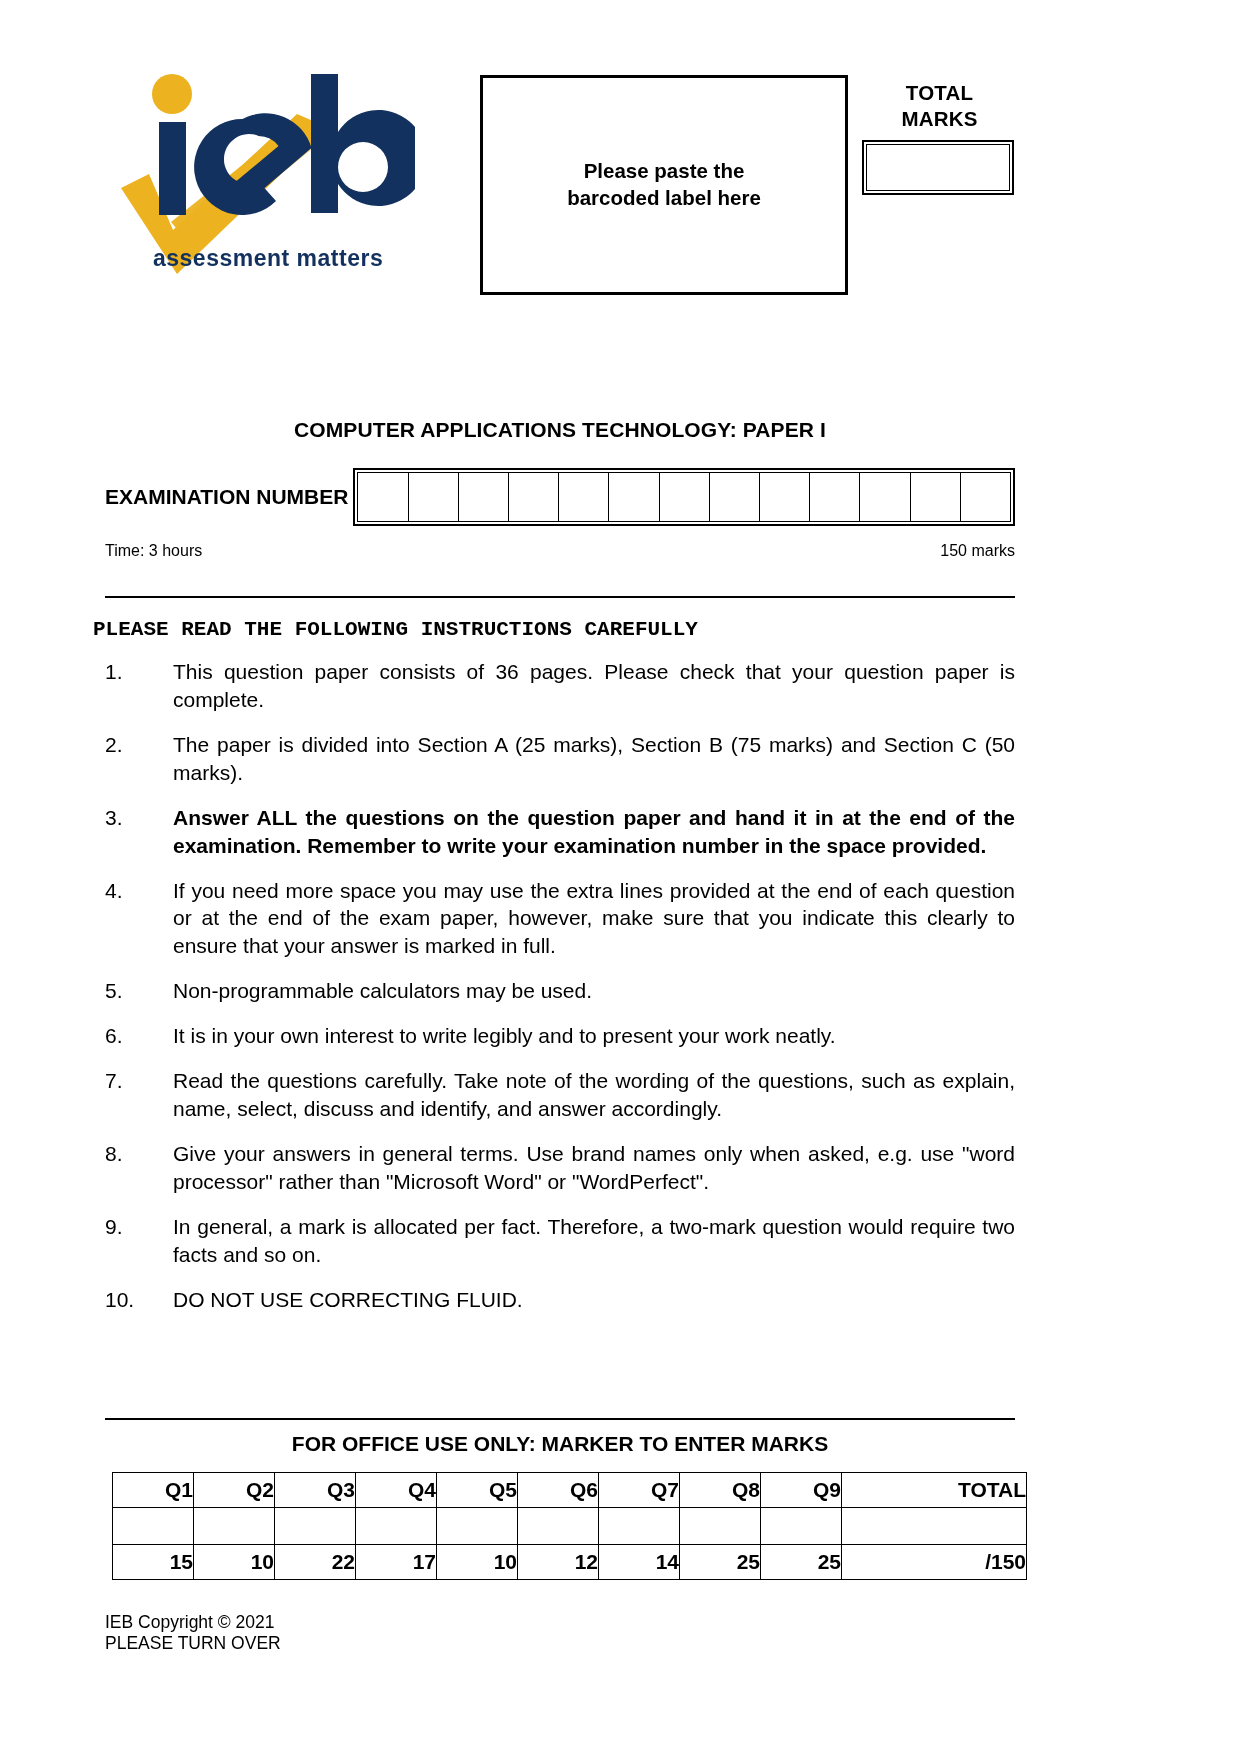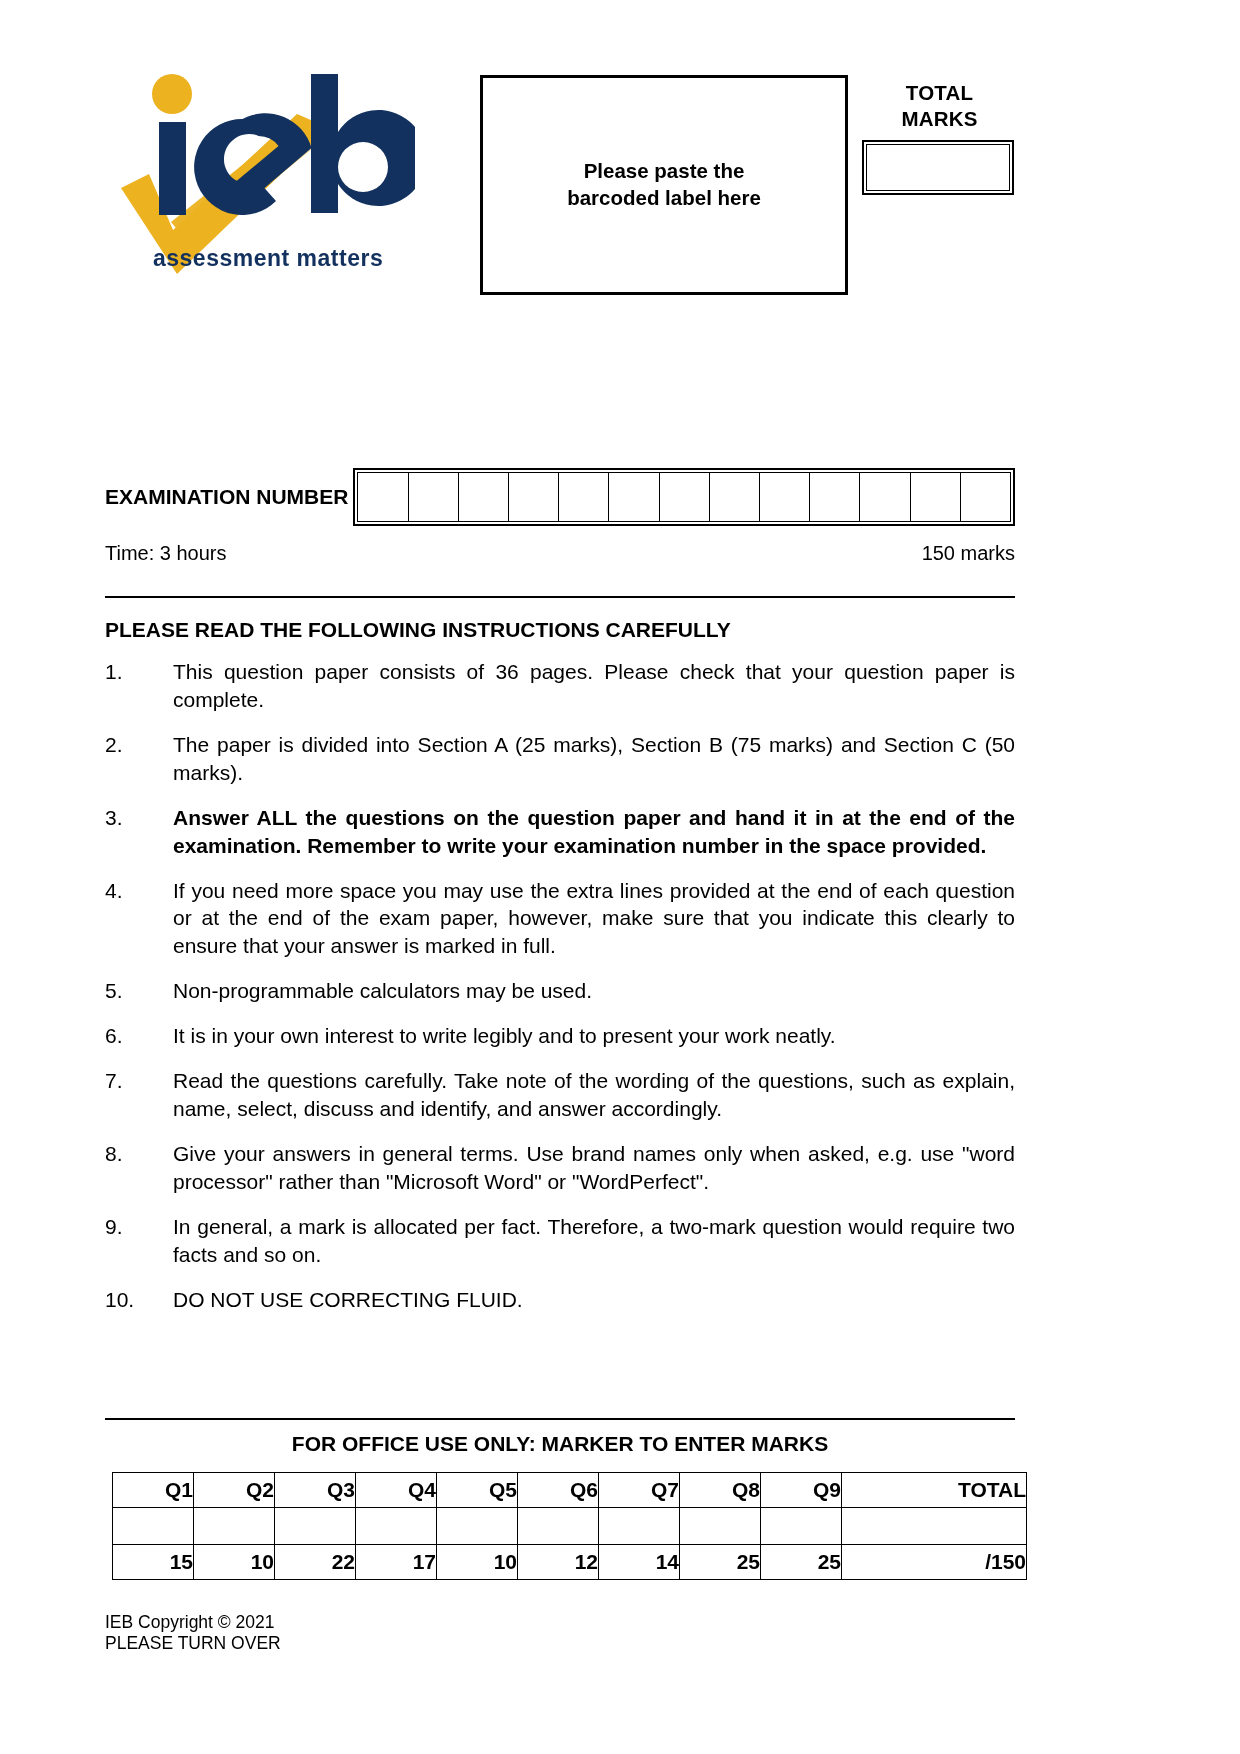--- a/index.html
+++ b/index.html
@@ -139,36 +139,37 @@
     box-sizing: border-box;
   }
   .exam-cell:last-child { border-right: none; }
   .time-marks-row {
     position: absolute;
     left: 105px;
     top: 542px;
     width: 910px;
     display: flex;
     justify-content: space-between;
-    font-size: 20px;
+    font-size: 16px;
   }
   .rule-top {
     position: absolute;
     left: 105px;
     top: 596px;
     width: 910px;
     border-top: 2.4px solid #000;
   }
   
   .instructions-heading {
     position: absolute;
-    left: 105px;
+    left: 93px;
     top: 618px;
     font-size: 21px;
     font-weight: bold;
+    font-family: Liberation Mono, monospace;
   }
   .instructions {
     position: absolute;
     left: 105px;
     top: 658px;
     width: 910px;
   }
   .instr-item {
     display: flex;
     margin-bottom: 17px;
@@ -274,20 +275,21 @@
         <div>TOTAL</div>
         <div>MARKS</div>
       </div>
       <div class="total-marks-box">
         <div class="total-marks-box-inner"></div>
       </div>
     </div>
   </div>
 
 
+  <div class="paper-title">COMPUTER APPLICATIONS TECHNOLOGY: PAPER I</div>
 
   <div class="exam-number-row">
     <div class="exam-number-label">EXAMINATION NUMBER</div>
     <div class="exam-number-grid">
       <div class="exam-number-grid-inner" id="exam-cells">
           <div class="exam-cell"></div>
           <div class="exam-cell"></div>
           <div class="exam-cell"></div>
           <div class="exam-cell"></div>
           <div class="exam-cell"></div>

